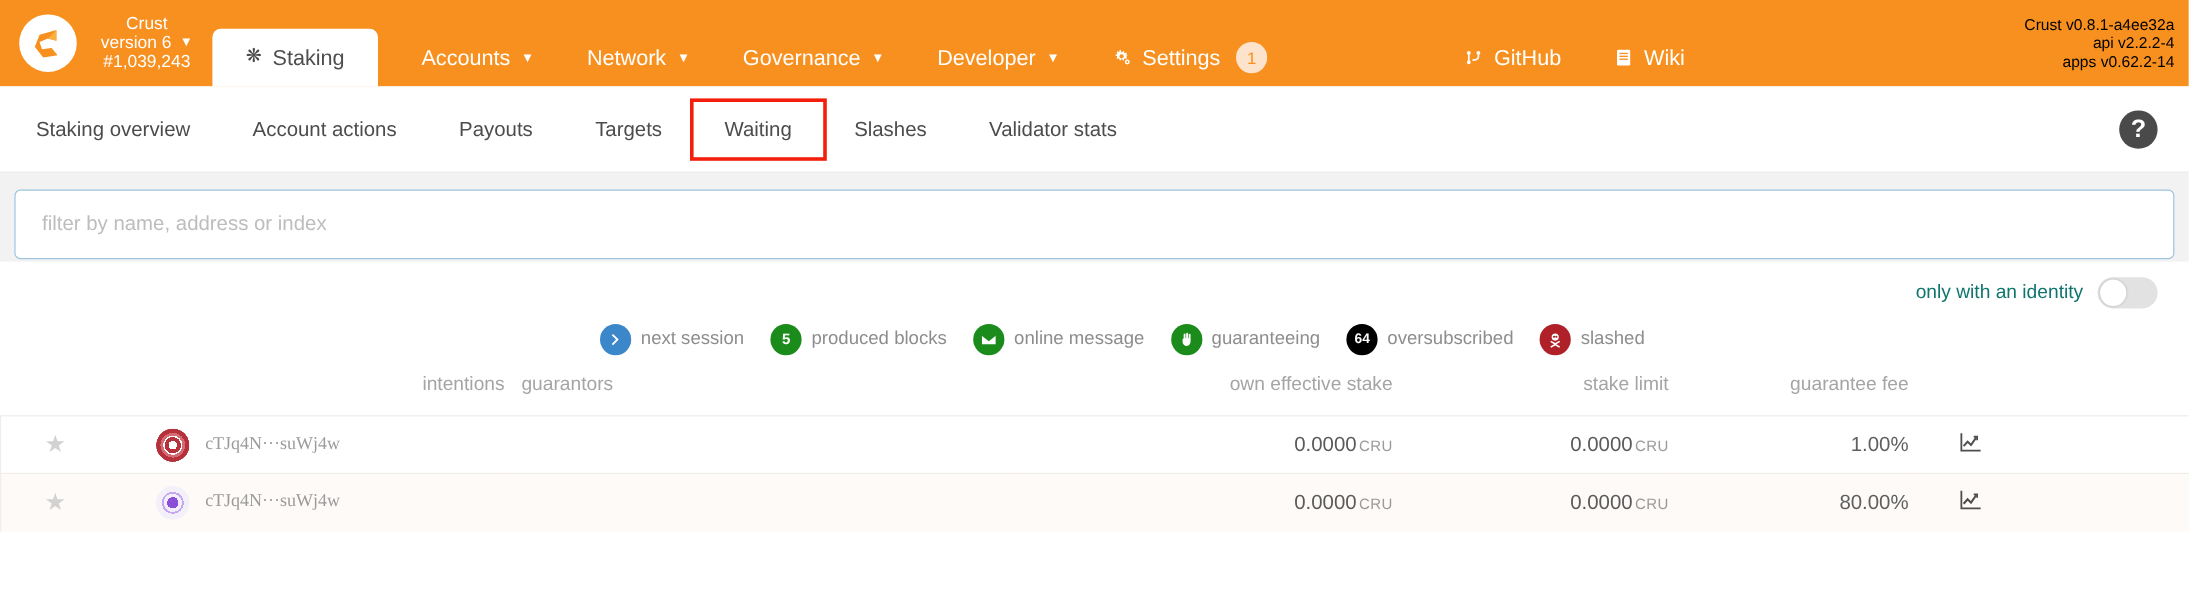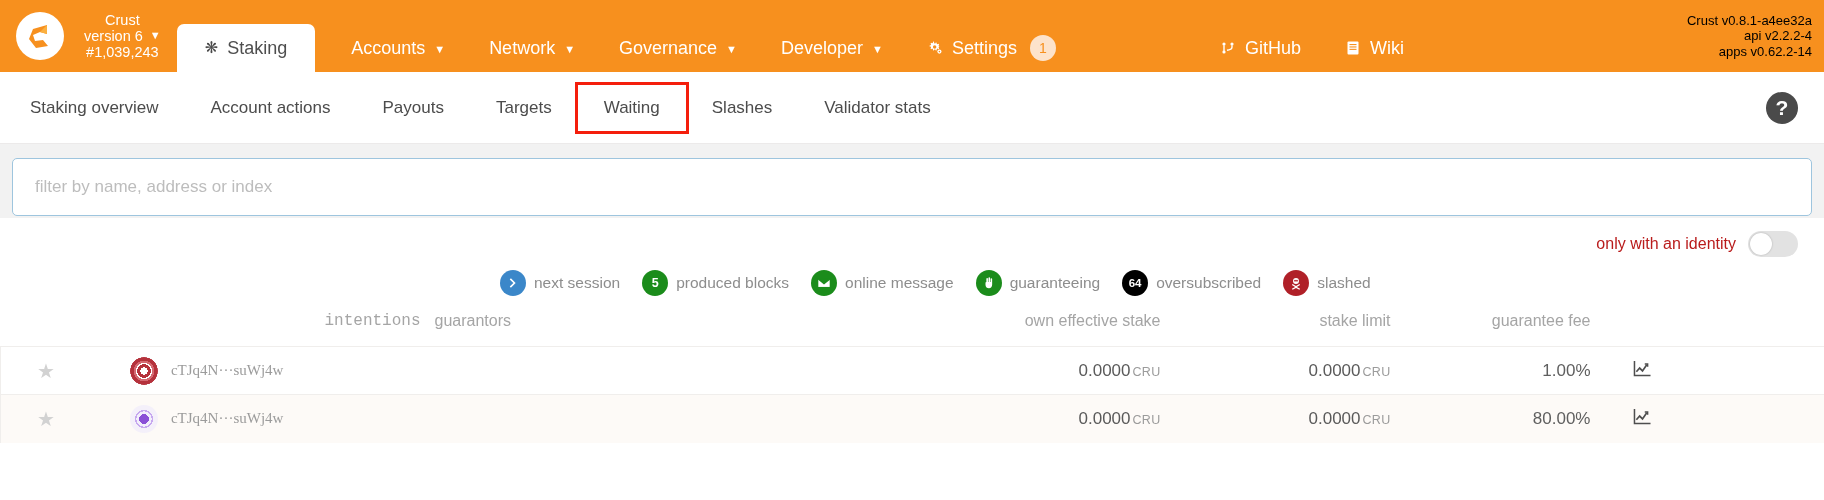--- a/index.html
+++ b/index.html
@@ -100,21 +100,21 @@
     font-family: "Liberation Sans", sans-serif;
     outline: none;
   }
   .filter-input::placeholder { color: #bdbdbd; }
 
   
   .togglerow {
     display: flex; align-items: center; justify-content: flex-end;
     padding: 10px 26px 0 0; height: 42px;
   }
-  .toggle-label { font-size: 16px; color: #b91c1c; margin-right: 12px; }
+  .toggle-label { font-size: 16px; color: #0f766e; margin-right: 12px; }
   .toggle {
     width: 50px; height: 26px; border-radius: 13px; background: #e2e2e2;
     position: relative; display: inline-block;
   }
   .toggle .knob {
     position: absolute; left: 2px; top: 2px; width: 22px; height: 22px;
     border-radius: 50%; background: #fff; box-shadow: 0 0 2px rgba(0,0,0,.25);
   }
 
   
@@ -132,21 +132,21 @@
   .lg-badge svg { width: 14px; height: 14px; fill: #fff; }
 
   
   .tbl { width: 100%; border-collapse: collapse; table-layout: fixed; }
   .tbl thead th {
     font-weight: normal; font-size: 16px; color: #a5a5a5;
     padding: 6px 0 16px 0; text-align: right; vertical-align: bottom;
   }
   .th-intentions {
     font-size: 27px; color: #f7901e; text-align: right;
-    padding-left: 36px !important; font-weight: normal; font-family: Liberation Mono, monospace;
+    padding-left: 36px !important; font-weight: normal;
   }
   .th-guarantors { text-align: left !important; padding-left: 14px !important; }
 
   .tbl tbody td {
     padding: 0; height: 48px; font-size: 17px; color: #5f5f5f;
     border-top: 1px solid #f0eeec; vertical-align: middle;
   }
   .row-odd td { background: #fff; }
   .row-even td { background: #fdfaf7; }
   .tbl tbody tr td:first-child { border-left: 1px solid #f0eeec; }

